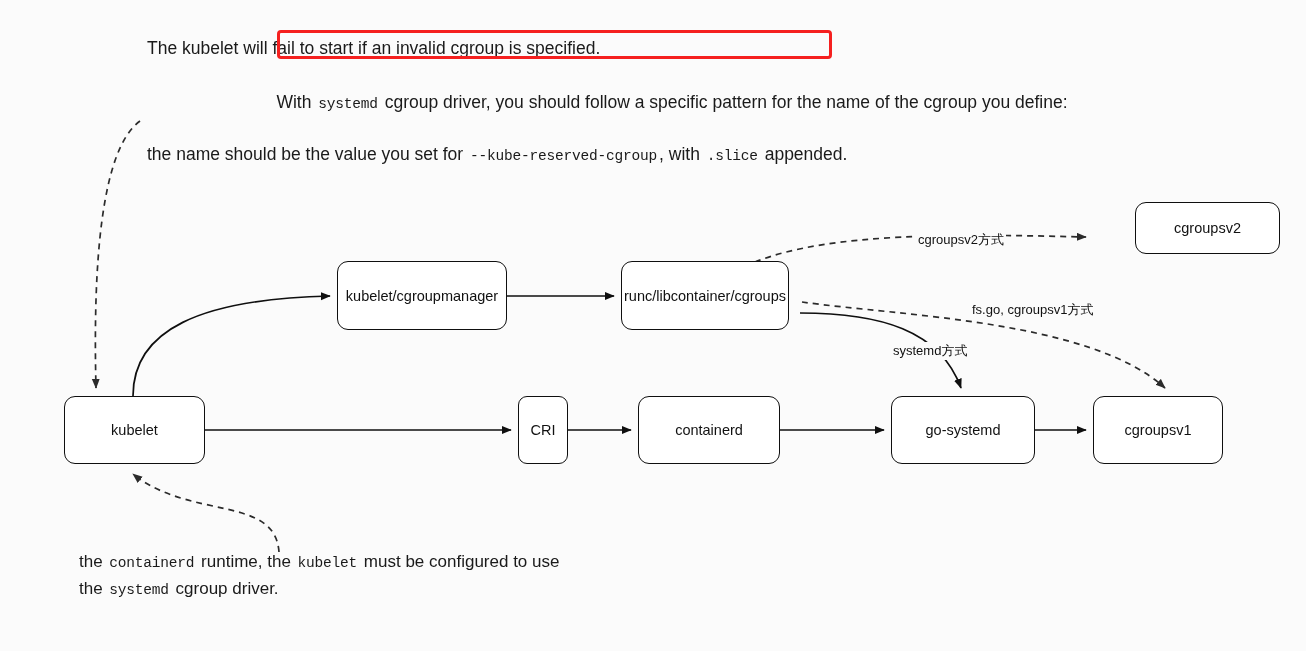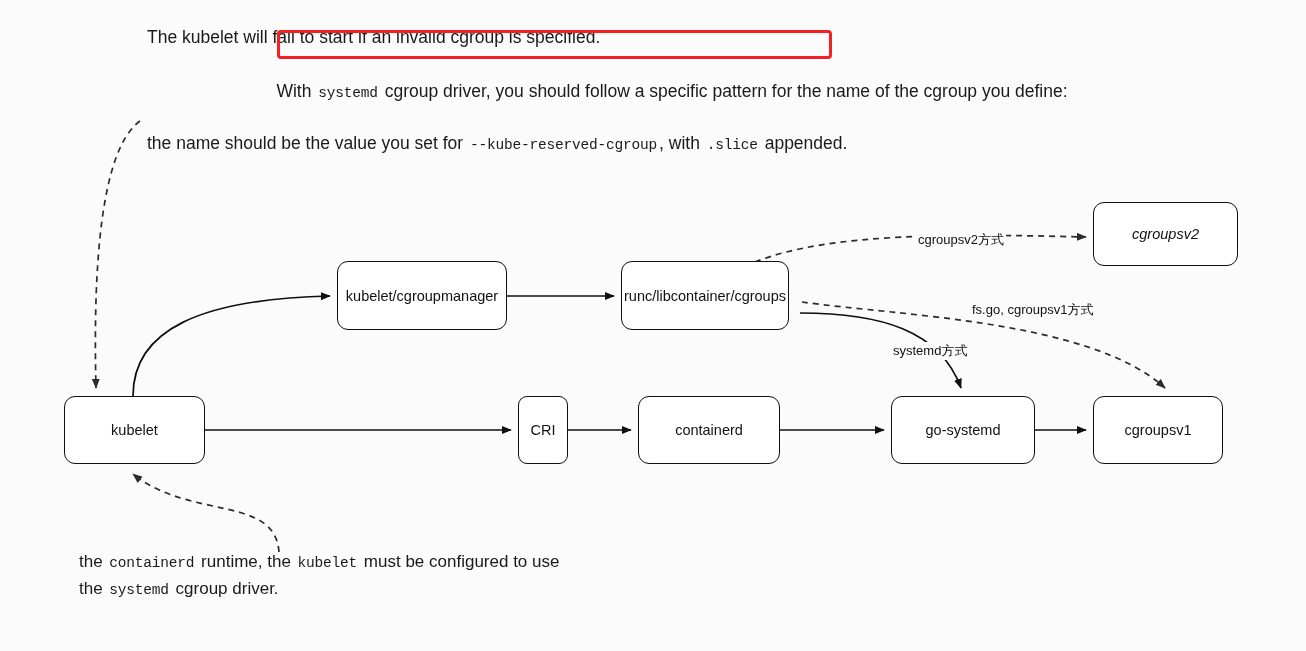--- a/index.html
+++ b/index.html
@@ -10,21 +10,21 @@
     color:#111;
     position:relative;
     overflow:hidden;
   }
   .canvas{position:absolute;inset:0;}
   svg.layer{position:absolute;left:0;top:0;width:1306px;height:651px;pointer-events:none;}
 
   
   .prose{position:absolute;left:147px;top:22px;width:1050px;}
   .pline{font-size:17.5px;line-height:30px;white-space:nowrap;color:#1a1a1a;}
-  .pline.l2{}
+  .pline.l2{margin-top:11px;}
   .pline.l3{margin-top:24px;text-align:center;}
   .pline.l4{margin-top:20px;}
   code.mono{
     font-family:"Liberation Mono","DejaVu Sans Mono",monospace;
     font-size:14.5px;
     letter-spacing:-0.2px;
     padding:0 2px;
   }
   b.strong{font-weight:bold;}
 
@@ -115,21 +115,21 @@
       <path d="M279,552 C275,495 190,520 133,474" marker-end="url(#ahd)"></path>
     </g>
   </svg>
 
   <div class="node" style="left:64px;top:396px;width:141px;height:68px;">kubelet</div>
 
   <div class="node" style="left:337px;top:261px;width:170px;height:69px;">kubelet/cgroupmanager</div>
 
   <div class="node" style="left:621px;top:261px;width:168px;height:69px;">runc/libcontainer/cgroups</div>
 
-  <div class="node" style="left:1093px;top:202px;width:145px;height:64px;font-style:italic;">cgroupsv2</div>
+  <div class="node" style="left:1135px;top:202px;width:145px;height:52px;">cgroupsv2</div>
 
   <div class="node" style="left:518px;top:396px;width:50px;height:68px;border-radius:9px;">CRI</div>
 
   <div class="node" style="left:638px;top:396px;width:142px;height:68px;">containerd</div>
 
   <div class="node" style="left:891px;top:396px;width:144px;height:68px;">go-systemd</div>
 
   <div class="node" style="left:1093px;top:396px;width:130px;height:68px;">cgroupsv1</div>
 
   <div class="elabel" style="left:916px;top:231px;">cgroupsv2方式</div>

